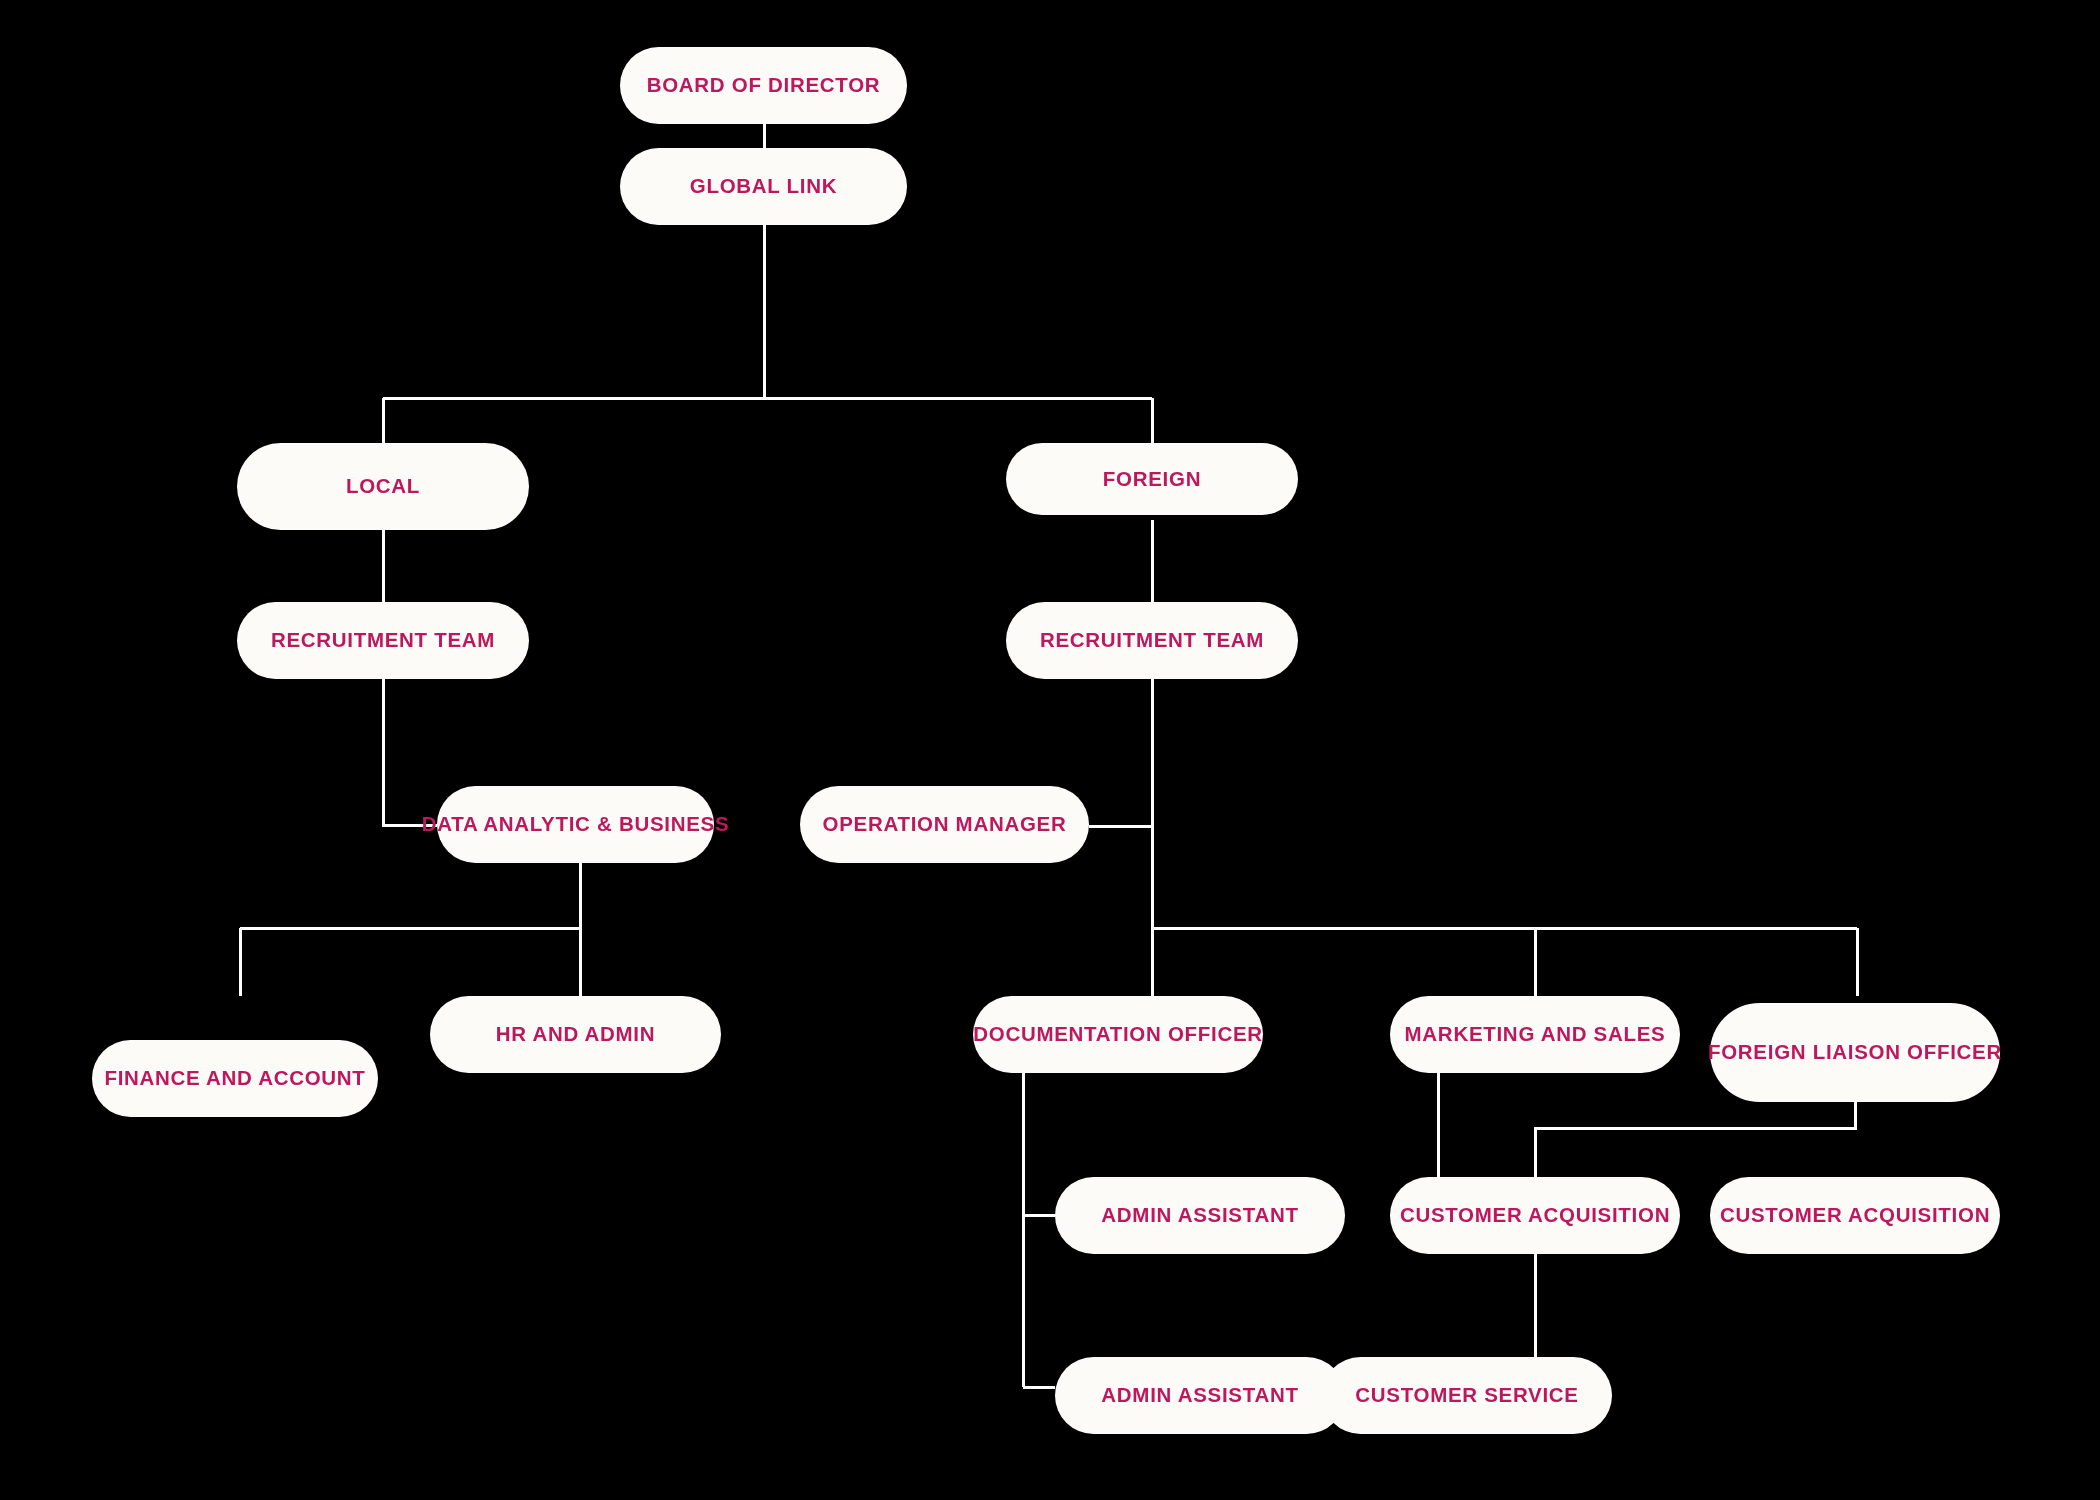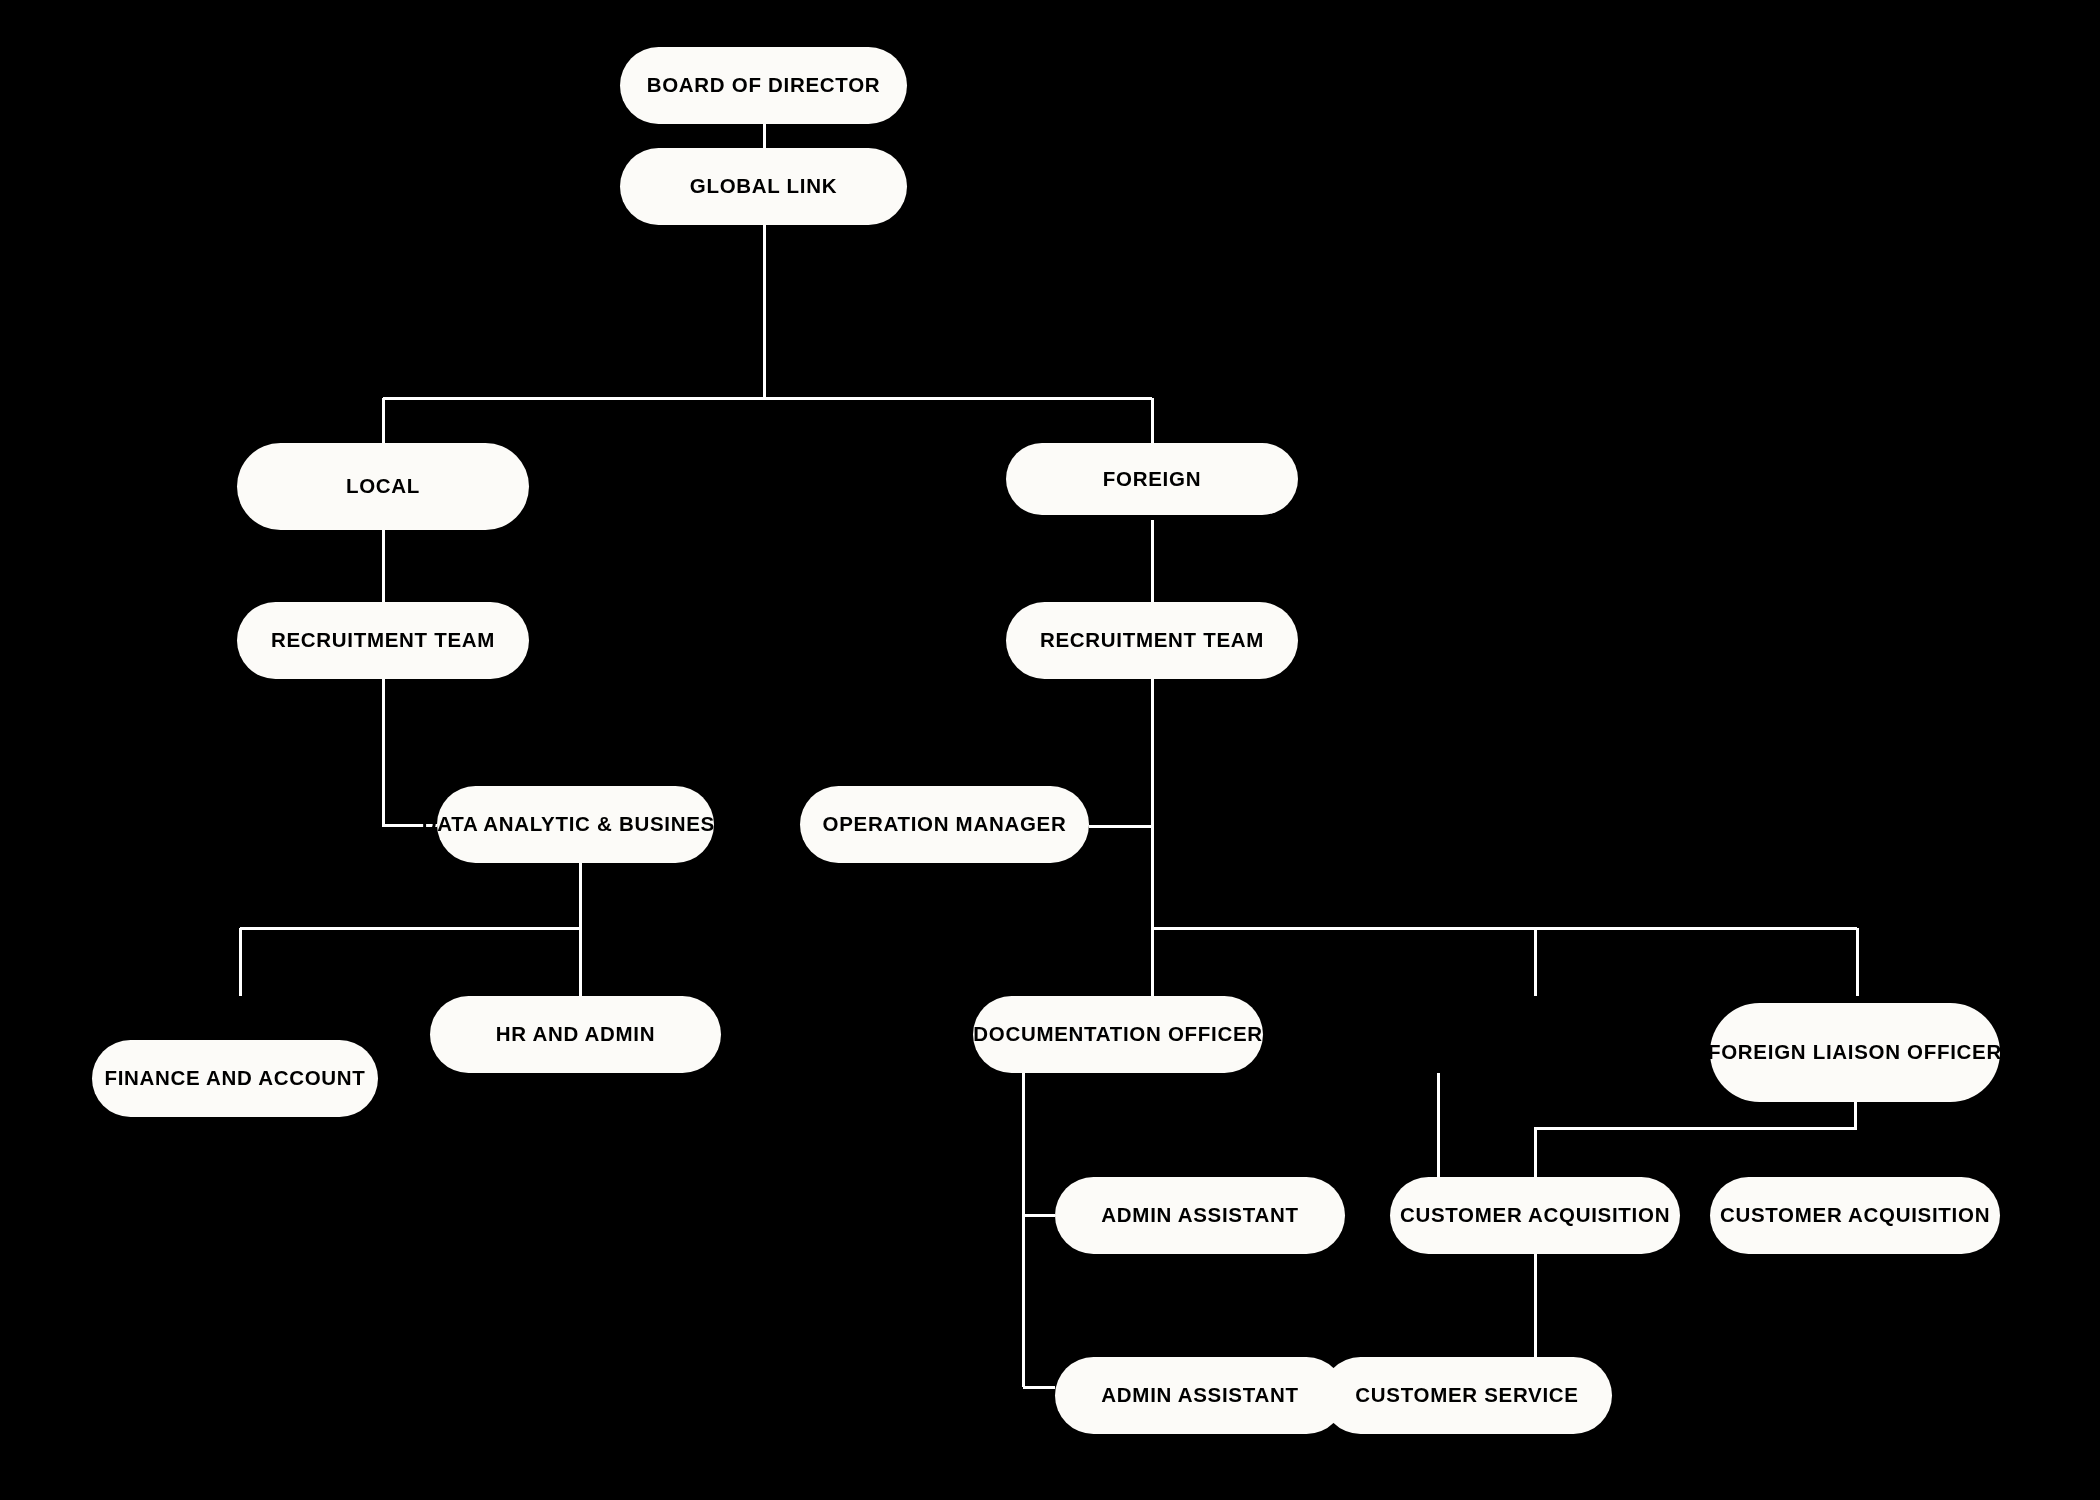--- a/index.html
+++ b/index.html
@@ -28,21 +28,21 @@
     display: flex;
     align-items: center;
     justify-content: center;
     background: #FCFBF8;
     border-radius: 999px;
     box-sizing: border-box;
     padding: 0 18px;
     z-index: 5;
   }
   .node-label {
-    color: #000000;
+    color: #be185d;
     font-family: "Liberation Sans", sans-serif;
     font-size: 20.5px;
     font-weight: 600;
     letter-spacing: 0.7px;
     line-height: 1.1;
     text-align: center;
     white-space: nowrap;
   }
 </style>
 </head>
@@ -128,20 +128,23 @@
   </div>
 
   <div class="node" style="left:430px; top:996px; width:291px; height:77px;">
     <span class="node-label">HR AND ADMIN</span>
   </div>
 
   <div class="node" style="left:973px; top:996px; width:290px; height:77px;">
     <span class="node-label">DOCUMENTATION OFFICER</span>
   </div>
 
+  <div class="node" style="left:1390px; top:996px; width:290px; height:77px;">
+    <span class="node-label">MARKETING AND SALES</span>
+  </div>
 
   <div class="node" style="left:1710px; top:996px; width:290px; height:99px;margin-top:7px;">
     <span class="node-label">FOREIGN LIAISON OFFICER</span>
   </div>
 
   <div class="node" style="left:1055px; top:1177px; width:290px; height:77px;">
     <span class="node-label">ADMIN ASSISTANT</span>
   </div>
 
   <div class="node" style="left:1390px; top:1177px; width:290px; height:77px;">

